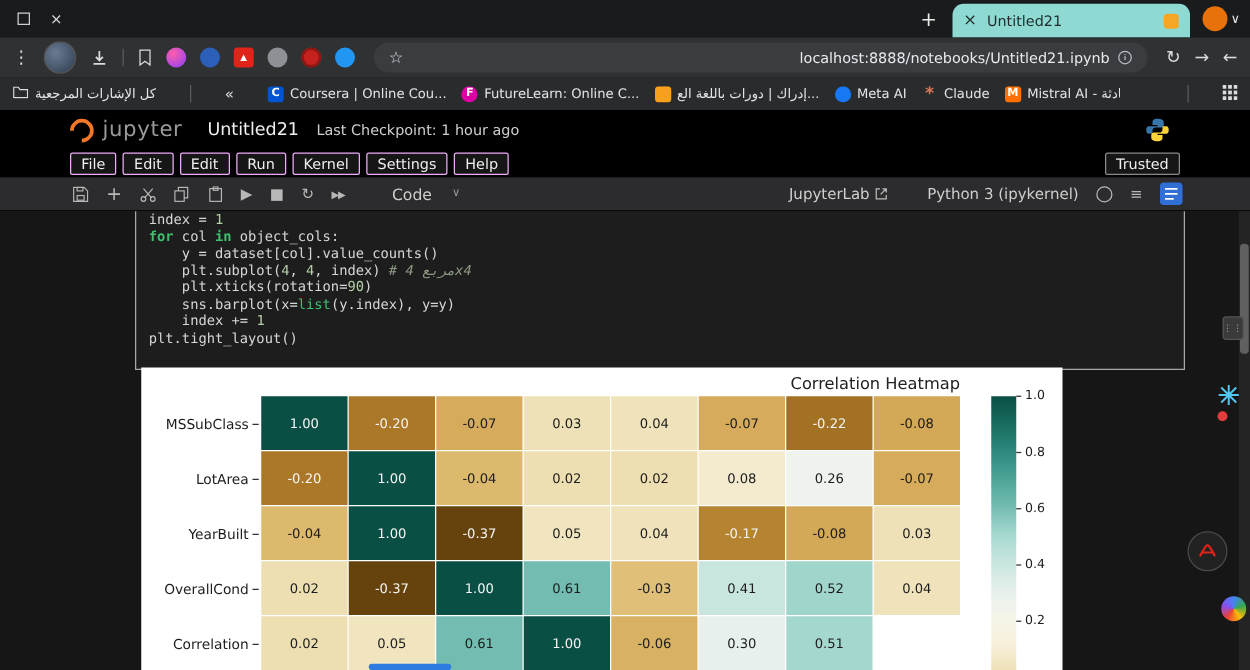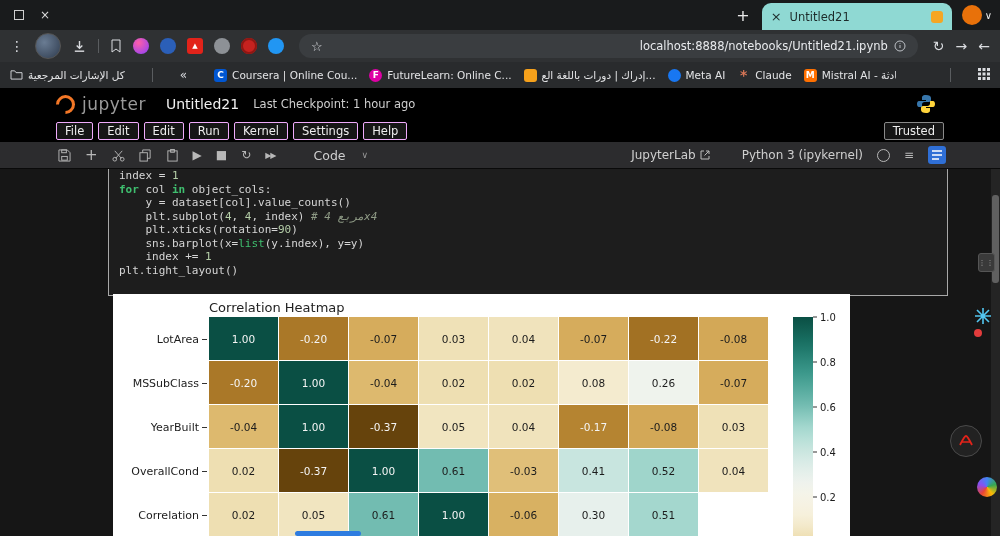--- a/index.html
+++ b/index.html
@@ -78,21 +78,21 @@
   .cell{position:absolute;left:108px;top:-3px;width:828px;height:126px;border:1px solid #a8a8a8;background:#1d1d1d;padding:2px 0 0 10px;overflow:hidden;}
   .code{font-family:"DejaVu Sans Mono","Liberation Mono",monospace;font-size:11px;line-height:13.5px;color:#d6d6d6;}
   .codeline{white-space:pre;height:13.5px;}
   .tok-k{color:#3fbf6f;font-weight:bold;}
   .tok-n{color:#b5cea8;}
   .tok-c{color:#8e9a85;font-style:italic;}
   .tok-b{color:#3fbf6f;}
   .tok-o{color:#d6d6d6;}
 
   .output{position:absolute;left:113px;top:125px;width:737px;height:243px;background:#ffffff;color:#111;}
-  .hm-title{position:absolute;left:96px;width:559px;top:6px;text-align:left;font-size:13px;color:#222;}
+  .hm-title{position:absolute;left:96px;width:559px;top:6px;text-align:right;font-size:13px;color:#222;}
   .hm-grid{position:absolute;left:96px;top:23px;display:grid;grid-template-columns:repeat(8,69px);grid-auto-rows:43px;gap:1px;background:#fff;}
   .hm-cell{display:flex;align-items:center;justify-content:center;font-size:10.5px;}
   .hm-rowlabels{position:absolute;left:0;top:23px;width:94px;display:flex;flex-direction:column;}
   .hm-rowlabel{height:44px;display:flex;align-items:center;justify-content:flex-end;font-size:11px;color:#1c1c1c;gap:3px;}
   .hm-rowlabel::after{content:"";width:5px;height:1px;background:#333;}
   .hm-colorbar{position:absolute;left:680px;top:23px;width:20px;height:220px;}
   .hm-cbticks{position:absolute;left:700px;top:23px;width:40px;height:220px;}
   .cb-tick{position:absolute;left:0;display:flex;align-items:center;gap:3px;font-size:10px;color:#1c1c1c;transform:translateY(-50%);white-space:nowrap;}
   .cb-tick::before{content:"";width:4px;height:1px;background:#333;}
 
@@ -319,22 +319,22 @@
           <div class="codeline"><span>    plt.xticks(rotation=</span><span class="tok-n">90</span><span>)</span></div>
           <div class="codeline"><span>    sns.barplot(x=</span><span class="tok-b">list</span><span>(y.index), y=y)</span></div>
           <div class="codeline"><span>    index </span><span class="tok-o">+=</span><span> </span><span class="tok-n">1</span></div>
           <div class="codeline"><span>plt.tight_layout()</span></div>
         </div>
     </div>
 
     <div class="output">
       <div class="hm-title">Correlation Heatmap</div>
       <div id="hm-rowlabels" class="hm-rowlabels">
+          <div class="hm-rowlabel">MSSubClass</div>
           <div class="hm-rowlabel">LotArea</div>
-          <div class="hm-rowlabel">MSSubClass</div>
           <div class="hm-rowlabel">YearBuilt</div>
           <div class="hm-rowlabel">OverallCond</div>
           <div class="hm-rowlabel">Correlation</div>
         </div>
       <div id="hm-grid" class="hm-grid">
           <div class="hm-cell" style="background: rgb(10, 79, 68); color: rgb(245, 245, 245);">1.00</div>
           <div class="hm-cell" style="background: rgb(170, 120, 40); color: rgb(245, 245, 245);">-0.20</div>
           <div class="hm-cell" style="background: rgb(214, 172, 92); color: rgb(28, 28, 28);">-0.07</div>
           <div class="hm-cell" style="background: rgb(239, 225, 183); color: rgb(28, 28, 28);">0.03</div>
           <div class="hm-cell" style="background: rgb(240, 227, 188); color: rgb(28, 28, 28);">0.04</div>

